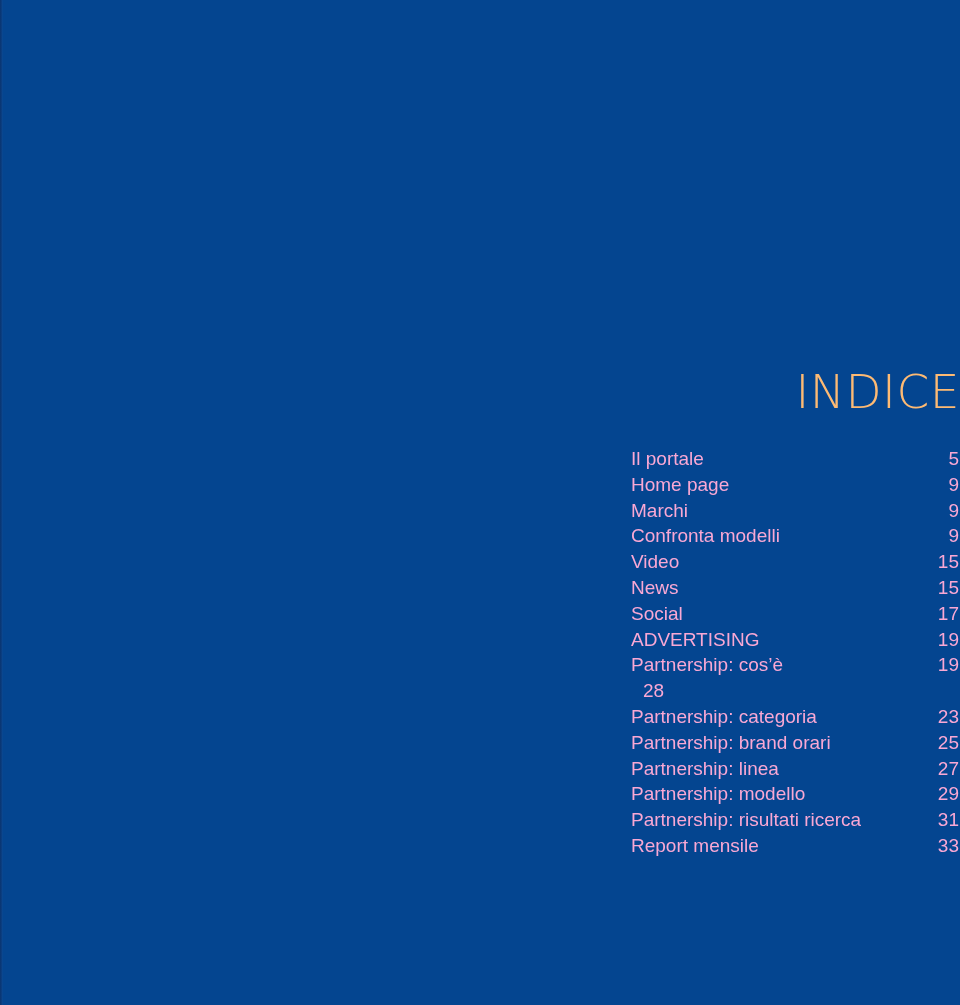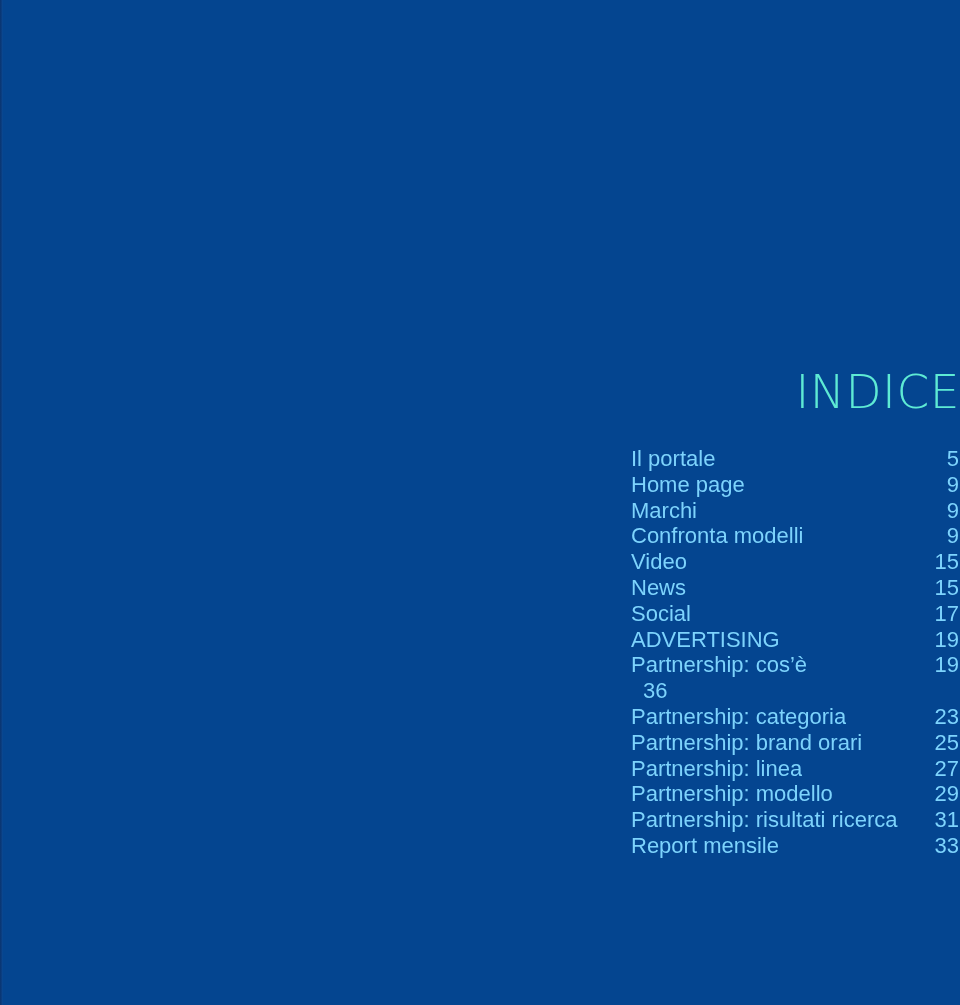--- a/index.html
+++ b/index.html
@@ -41,41 +41,41 @@
   }
 
   #indice-title {
     position: absolute;
     right: 0px;
     top: 368px;
     font-size: 47px;
     line-height: 47px;
     font-weight: 300;
     letter-spacing: 0.5px;
-    color: #5eead4;
+    color: #fdba74;
     white-space: nowrap;
     font-family: "DejaVu Sans", sans-serif;
     -webkit-font-smoothing: antialiased;
   }
 
   #toc {
     position: absolute;
     left: 631px;
     top: 446px;
     width: 328px;
   }
 
   .toc-row {
     display: flex;
     align-items: center;
     justify-content: space-between;
     height: 25.8px;
-    font-size: 22px;
+    font-size: 19px;
     line-height: 25.8px;
-    color: #7dd3fc;
+    color: #f9a8d4;
     white-space: nowrap;
   }
 
   .toc-label {
     flex: 0 1 auto;
     overflow: hidden;
     text-overflow: clip;
   }
 
   .toc-page {
@@ -127,21 +127,21 @@
         </div>
         <div class="toc-row">
           <span class="toc-label">ADVERTISING</span>
           <span class="toc-page">19</span>
         </div>
         <div class="toc-row">
           <span class="toc-label">Partnership: cos’è</span>
           <span class="toc-page">19</span>
         </div>
         <div class="toc-row">
-          <span class="toc-page">36</span>
+          <span class="toc-page">28</span>
         </div>
         <div class="toc-row">
           <span class="toc-label">Partnership: categoria</span>
           <span class="toc-page">23</span>
         </div>
         <div class="toc-row">
           <span class="toc-label">Partnership: brand orari</span>
           <span class="toc-page">25</span>
         </div>
         <div class="toc-row">

